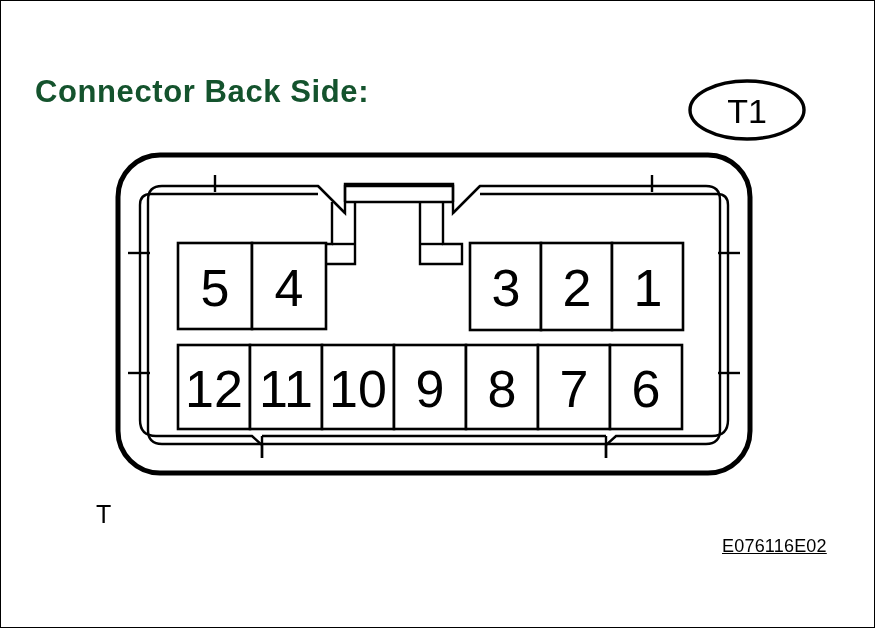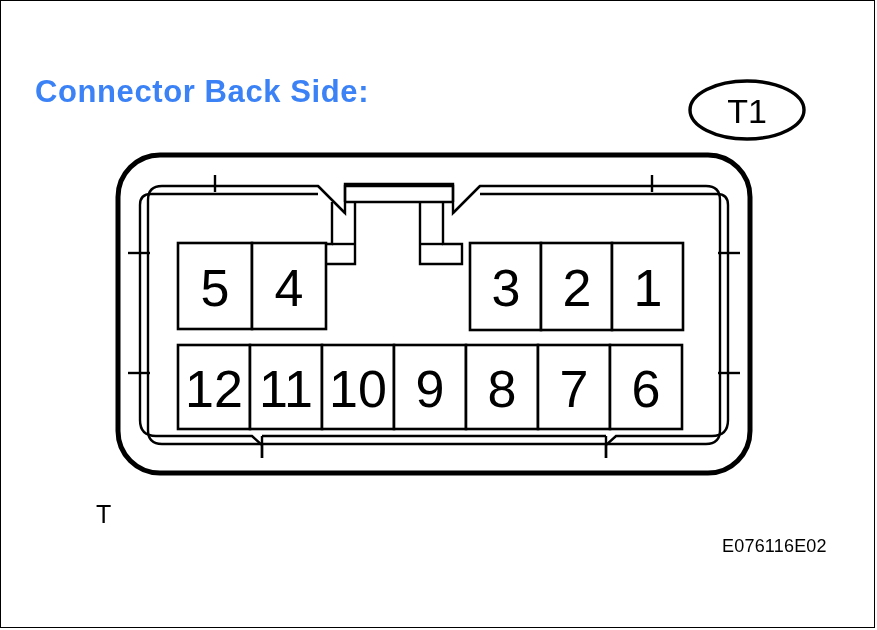--- a/index.html
+++ b/index.html
@@ -26,38 +26,39 @@
     border: 1px solid #000000;
     box-sizing: border-box;
   }
   .diagram-title {
     position: absolute;
     left: 35px;
     top: 74px;
     font-size: 31px;
     font-weight: bold;
     letter-spacing: 0.6px;
-    color: #3b82f6;
+    color: #14532d;
     white-space: nowrap;
   }
   .corner-label {
     position: absolute;
     left: 96px;
     top: 500px;
     font-size: 25px;
     font-weight: normal;
     color: #000000;
   }
   .figure-code {
     position: absolute;
     left: 722px;
     top: 536px;
     font-size: 18px;
     color: #000000;
     letter-spacing: 0.2px;
+    text-decoration: underline;
   }
   #connector-svg {
     position: absolute;
     left: 0;
     top: 0;
   }
   .pin-num {
     font-family: "Liberation Sans", sans-serif;
     font-size: 52px;
     fill: #000000;

